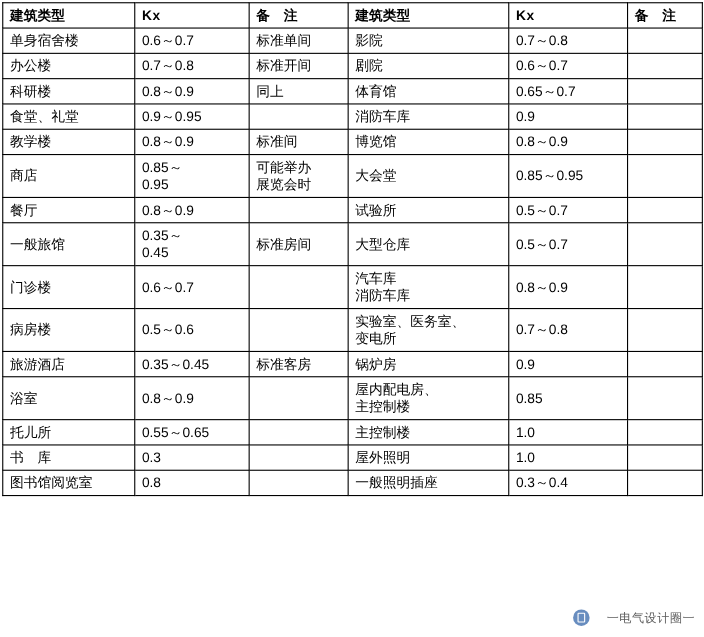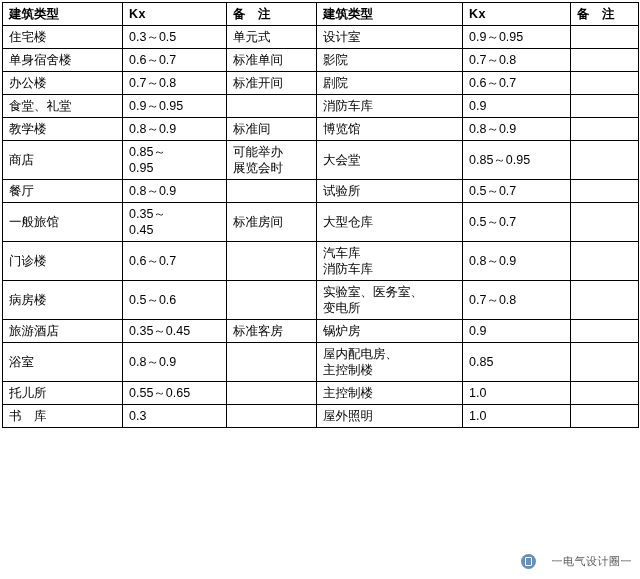--- a/index.html
+++ b/index.html
@@ -102,41 +102,41 @@
       <th>建筑类型</th>
       <th class="kx-head">Kx</th>
       <th>备　注</th>
       <th>建筑类型</th>
       <th class="kx-head">Kx</th>
       <th>备　注</th>
     </tr>
   </thead>
   <tbody>
     <tr>
-      <td>住宅楼</td>
-      <td>0.3～0.5</td>
-      <td>单元式</td>
-      <td>设计室</td>
-      <td>0.9～0.95</td>
-      <td></td>
-    </tr>
-    <tr>
       <td>单身宿舍楼</td>
       <td>0.6～0.7</td>
       <td>标准单间</td>
       <td>影院</td>
       <td>0.7～0.8</td>
       <td></td>
     </tr>
     <tr>
       <td>办公楼</td>
       <td>0.7～0.8</td>
       <td>标准开间</td>
       <td>剧院</td>
       <td>0.6～0.7</td>
+      <td></td>
+    </tr>
+    <tr>
+      <td>科研楼</td>
+      <td>0.8～0.9</td>
+      <td>同上</td>
+      <td>体育馆</td>
+      <td>0.65～0.7</td>
       <td></td>
     </tr>
     <tr>
       <td>食堂、礼堂</td>
       <td>0.9～0.95</td>
       <td></td>
       <td>消防车库</td>
       <td>0.9</td>
       <td></td>
     </tr>
@@ -219,19 +219,27 @@
       <td></td>
     </tr>
     <tr>
       <td>书　库</td>
       <td>0.3</td>
       <td></td>
       <td>屋外照明</td>
       <td>1.0</td>
       <td></td>
     </tr>
+    <tr>
+      <td>图书馆阅览室</td>
+      <td>0.8</td>
+      <td></td>
+      <td>一般照明插座</td>
+      <td>0.3～0.4</td>
+      <td></td>
+    </tr>
   </tbody>
 </table>
 
 <div class="watermark">
   <span class="wm-circle"></span>
   <span class="wm-text">一电气设计圈一</span>
 </div>
 
 </body></html>

